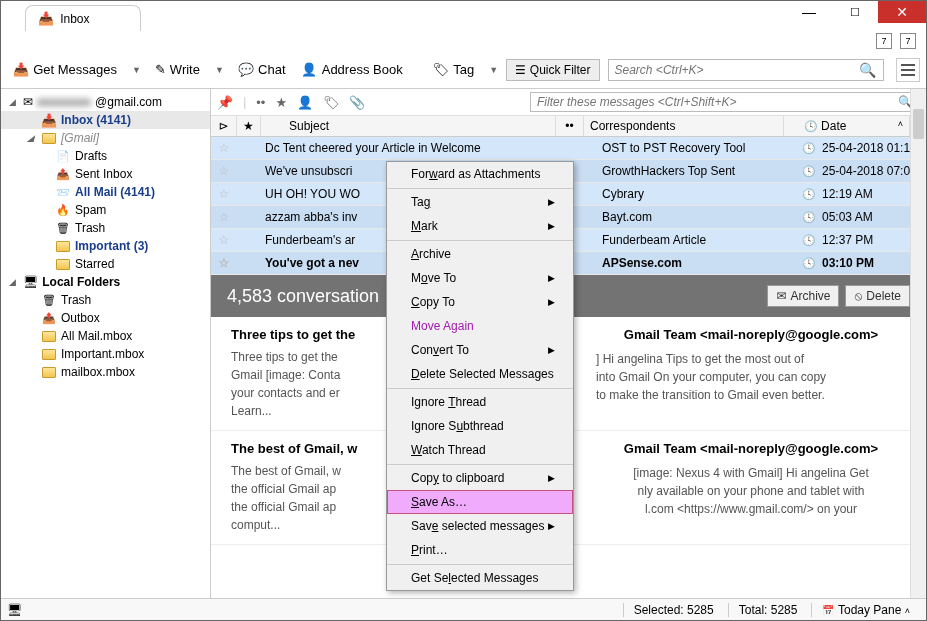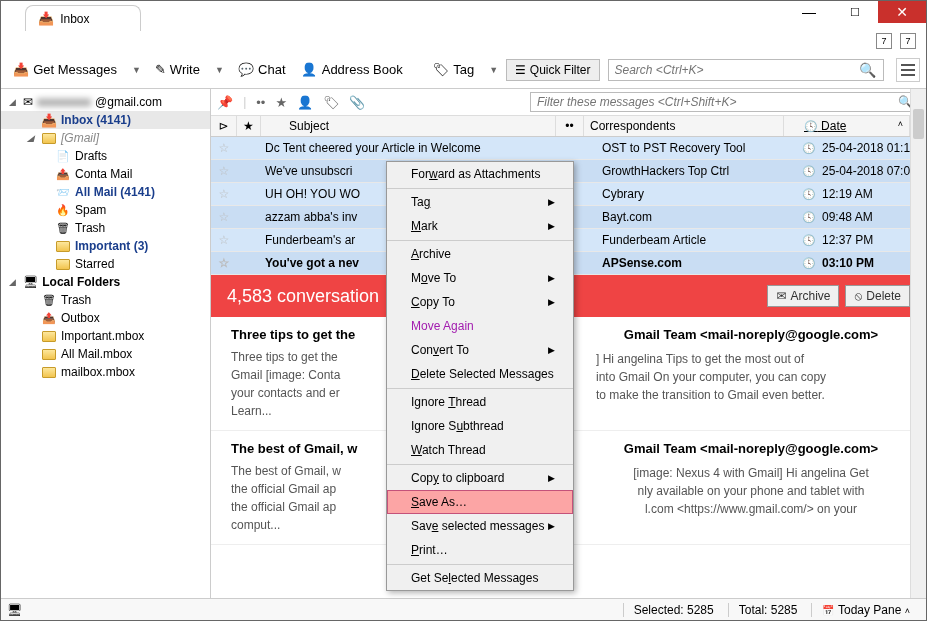--- a/index.html
+++ b/index.html
@@ -37,45 +37,45 @@
 .filter-row .ic { color: #666; font-size: 13px; cursor: pointer; }
 .filter-msg { flex: 1; display: flex; border: 1px solid #bbb; padding: 2px 6px; margin-left: auto; max-width: 390px; }
 .filter-msg input { flex: 1; border: none; outline: none; font-style: italic; color: #888; font-size: 12px; }
 .col-headers { display: flex; align-items: center; font-size: 12px; border-bottom: 1px solid #ccc; background: #f5f5f5; }
 .ch { padding: 3px 6px; border-right: 1px solid #ddd; }
 .ch.star { width: 26px; text-align: center; }
 .ch.star2 { width: 24px; text-align: center; }
 .ch.subj { flex: 1; padding-left: 28px; }
 .ch.read { width: 28px; text-align: center; }
 .ch.corr { width: 200px; }
-.ch.date { width: 126px; padding-left: 20px; text-decoration: underline; }
+.ch.date { width: 126px; padding-left: 20px; }
 .msg-row { display: flex; align-items: center; font-size: 12px; border-bottom: 1px solid #e8e8e8; background: #d4e6f9; padding: 2px 0; }
 .msg-row.alt { background: #c9ddf3; }
 .msg-row .c { padding: 2px 6px; white-space: nowrap; overflow: hidden; }
 .msg-row .star { width: 26px; text-align: center; color: #bbb; }
 .msg-row .subj { flex: 1; padding-left: 28px; }
 .msg-row .corr { width: 200px; }
 .msg-row .date { width: 110px; }
 .msg-row.bold { font-weight: bold; }
-.conv-header { background: #ef4444; color: #fff; font-size: 18px; padding: 10px 16px; display: flex; align-items: center; justify-content: space-between; }
+.conv-header { background: #737373; color: #fff; font-size: 18px; padding: 10px 16px; display: flex; align-items: center; justify-content: space-between; }
 .conv-actions { display: flex; gap: 6px; }
 .conv-btn { background: #f0f0f0; color: #333; border: 1px solid #999; padding: 3px 8px; font-size: 12px; display: flex; align-items: center; gap: 4px; cursor: pointer; }
 .preview { padding: 10px 20px; font-size: 13px; display: flex; gap: 20px; border-bottom: 1px solid #eee; }
 .preview .left { flex: 1; }
 .preview .from { width: 310px; text-align: center; font-weight: bold; margin-left: 16px; }
 .preview h4 { font-weight: bold; margin-bottom: 6px; font-size: 13px; }
 .preview p { color: #555; line-height: 1.5; font-size: 12px; }
 .statusbar { position: absolute; bottom: 0; left: 0; right: 0; height: 22px; border-top: 1px solid #ccc; display: flex; align-items: center; justify-content: flex-end; font-size: 12px; padding: 0 6px; gap: 4px; background: #f8f8f8; }
 .statusbar .cell { border-left: 1px solid #ccc; padding: 0 10px; }
 .context-menu { position: absolute; top: 160px; left: 385px; width: 188px; background: #f0f0f0; border: 1px solid #999; box-shadow: 2px 2px 6px rgba(0,0,0,0.3); z-index: 100; font-size: 12px; }
 .cm-item { padding: 5px 18px 5px 24px; display: flex; justify-content: space-between; align-items: center; cursor: pointer; position: relative; }
 .cm-item.sep { border-top: 1px solid #ccc; margin-top: 2px; padding-top: 6px; }
 .cm-item .arrow { font-size: 9px; }
 .cm-item.disabled { color: #a21caf; }
-.cm-item.highlighted { background: #fca5a5; outline: 1px solid #c4527a; outline-offset: -1px; }
+.cm-item.highlighted { background: #f0abfc; outline: 1px solid #c4527a; outline-offset: -1px; }
 .cm-item u { text-decoration: underline; }
 .scrollbar-v { position: absolute; right: 0; top: 0; bottom: 0; width: 16px; background: #f0f0f0; border-left: 1px solid #ddd; }
 .sb-thumb { position: absolute; left: 2px; right: 2px; background: #ccc; border-radius: 2px; }
 .clock-icon { color: #f7a74a; font-size: 11px; }
 .inbox-icon { color: #3a7bc4; font-size: 13px; }
 .blur { filter: blur(3px); }
 .sb-icon { position: absolute; bottom: 3px; left: 6px; width: 16px; height: 14px; }
 </style>
 </head>
 <body>
@@ -161,21 +161,21 @@
             <span>[Gmail]</span>
           </div>
           <div class="tree-item l2">
             <span class="tw"></span>
             <span class="fld-icon">📄</span>
             <span>Drafts</span>
           </div>
           <div class="tree-item l2">
             <span class="tw"></span>
             <span class="fld-icon">📤</span>
-            <span>Conta Mail</span>
+            <span>Sent Inbox</span>
           </div>
           <div class="tree-item l2 blue">
             <span class="tw"></span>
             <span class="fld-icon">
               <span style="color:#3a7bc4">📨</span>
             </span>
             <span>All Mail (4141)</span>
           </div>
           <div class="tree-item l2">
             <span class="tw"></span>
@@ -218,28 +218,28 @@
           <div class="tree-item l1">
             <span class="tw"></span>
             <span class="fld-icon">📤</span>
             <span>Outbox</span>
           </div>
           <div class="tree-item l1">
             <span class="tw"></span>
             <span class="fld-icon">
               <span class="folder"></span>
             </span>
+            <span>All Mail.mbox</span>
+          </div>
+          <div class="tree-item l1">
+            <span class="tw"></span>
+            <span class="fld-icon">
+              <span class="folder"></span>
+            </span>
             <span>Important.mbox</span>
-          </div>
-          <div class="tree-item l1">
-            <span class="tw"></span>
-            <span class="fld-icon">
-              <span class="folder"></span>
-            </span>
-            <span>All Mail.mbox</span>
           </div>
           <div class="tree-item l1">
             <span class="tw"></span>
             <span class="fld-icon">
               <span class="folder"></span>
             </span>
             <span>mailbox.mbox</span>
           </div>
         </div>
     </div>
@@ -271,37 +271,37 @@
           <div class="msg-row">
             <div class="c star">☆</div>
             <div class="c subj">Dc Tent cheered your Article in Welcome</div>
             <div class="c corr">OST to PST Recovery Tool</div>
             <div class="c" style="width:20px"><span class="clock-icon">🕓</span></div>
             <div class="c date">25-04-2018 01:1…</div>
           </div>
           <div class="msg-row alt">
             <div class="c star">☆</div>
             <div class="c subj">We've unsubscri</div>
-            <div class="c corr">GrowthHackers Top Ctrl</div>
+            <div class="c corr">GrowthHackers Top Sent</div>
             <div class="c" style="width:20px"><span class="clock-icon">🕓</span></div>
             <div class="c date">25-04-2018 07:0…</div>
           </div>
           <div class="msg-row">
             <div class="c star">☆</div>
             <div class="c subj">UH OH! YOU WO</div>
             <div class="c corr">Cybrary</div>
             <div class="c" style="width:20px"><span class="clock-icon">🕓</span></div>
             <div class="c date">12:19 AM</div>
           </div>
           <div class="msg-row alt">
             <div class="c star">☆</div>
             <div class="c subj">azzam abba's inv</div>
             <div class="c corr">Bayt.com</div>
             <div class="c" style="width:20px"><span class="clock-icon">🕓</span></div>
-            <div class="c date">09:48 AM</div>
+            <div class="c date">05:03 AM</div>
           </div>
           <div class="msg-row">
             <div class="c star">☆</div>
             <div class="c subj">Funderbeam's ar</div>
             <div class="c corr">Funderbeam Article</div>
             <div class="c" style="width:20px"><span class="clock-icon">🕓</span></div>
             <div class="c date">12:37 PM</div>
           </div>
           <div class="msg-row alt bold">
             <div class="c star">☆</div>

